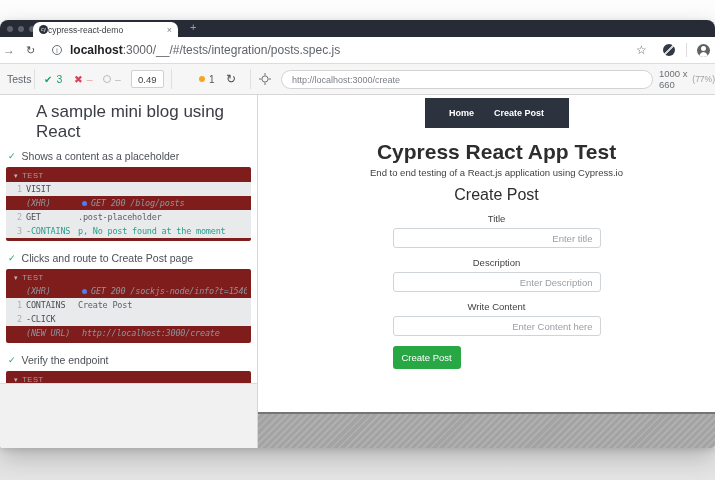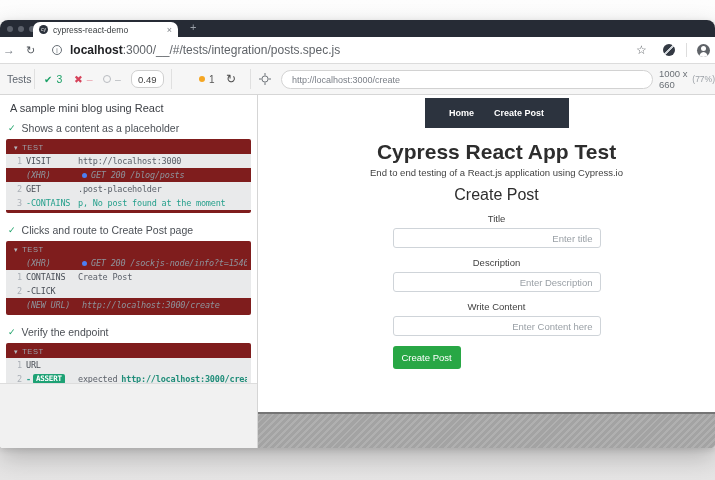--- a/index.html
+++ b/index.html
@@ -14,21 +14,21 @@
     border-radius:8px 8px 3px 3px; overflow:hidden; background:#fff;
     box-shadow:0 10px 26px rgba(0,0,0,.22), 0 2px 6px rgba(0,0,0,.12);
   }
   
   .tabstrip { position:relative; height:17px; background:#262b35; }
   .dots { position:absolute; left:7px; top:6px; display:flex; gap:5px; }
   .dot-tl { width:6px; height:6px; border-radius:50%; background:#5c616b; }
   .tab {
     position:absolute; left:33px; top:2px; width:145px; height:15px;
     background:#fff; border-radius:7px 7px 0 0; display:flex; align-items:center;
-    padding:0 6px; gap:5px;
+    padding:0 6px; 
   }
   .favicon { width:9px; height:9px; border-radius:50%; background:#2b313b; color:#e8e8e8;
     font-size:5px; line-height:9px; text-align:center; flex:none; }
   .tab-title { font-size:8.5px; color:#3c4043; flex:1; white-space:nowrap; overflow:hidden; }
   .tab-close { font-size:9px; color:#80868b; flex:none; }
   .newtab { position:absolute; left:190px; top:1px; font-size:11px; color:#9aa0a8; }
   
   .urlbar { position:relative; height:27px; background:#fff; border-bottom:1px solid #dcdcdc; }
   .urlbar > * { position:absolute; top:0; height:26px; display:flex; align-items:center; }
   .nav-fwd { left:3px; font-size:12px; color:#747a82; }
@@ -55,35 +55,35 @@
   .toolbar > * { position:absolute; top:0; height:30px; display:flex; align-items:center; }
   .tb-sep { top:5px; height:20px; border-left:1px solid #e0e0e0; }
   .tests-label { left:7px; font-size:10.5px; color:#606770; }
   .stat-pass { left:44px; gap:4px; font-size:10.5px; color:#1ca167; }
   .stat-pass .glyph { font-size:10px; }
   .stat-fail { left:74px; gap:4px; font-size:10.5px; color:#d6435b; }
   .stat-fail .dash { color:#eaa3ae; }
   .stat-pend { left:103px; gap:4px; font-size:10.5px; color:#b6b9be; }
   .ring { width:8px; height:8px; border:1.5px solid #b9bcc1; border-radius:50%; }
   .duration { left:131px; top:6px; height:18px; padding:0 6px; background:#fff;
-    border:1px solid #cfcfcf; border-radius:7px; font-size:9.5px; color:#444; }
+    border:1px solid #cfcfcf; border-radius:2px; font-size:9.5px; color:#444; }
   .pin { left:199px; gap:4px; font-size:10px; color:#555; }
   .pin-dot { width:6px; height:6px; border-radius:50%; background:#f5a623; }
   .restart { left:226px; font-size:12px; color:#4a4a4a; }
   .selector { left:259px; }
   .aut-url { left:281px; top:6px; height:19px; width:372px; background:#fff;
     border:1px solid #d2d2d2; border-radius:10px; padding:0 10px;
     font-size:9px; color:#7a7f87; white-space:nowrap; overflow:hidden; }
   .viewport { left:659px; gap:3px; font-size:9.5px; color:#6b7076; }
   .vp-scale { font-size:8.5px; color:#9ba0a6; }
   
   .main { position:relative; height:353px; display:flex; }
   .reporter { width:258px; flex:none; background:#f1f1f1; border-right:1px solid #d5d5d5; }
   .reporter-content { background:#fff; height:289px; border-bottom:1px solid #ddd; overflow:hidden; }
-  .suite-title { padding:7px 10px 5px; font-size:11px; color:#3a3d43; }
+  .suite-title { padding:7px 10px 5px; font-size:17px; color:#3a3d43;margin-left:26px; }
   .test-title { padding:3px 10px 2px 8px; font-size:10.5px; color:#4c5056;
     display:flex; align-items:center; gap:6px; }
   .test-check { color:#1ca167; font-size:9px; }
   .cmd-block { margin:3px 6px 8px; background:#7f1d1d; border-radius:2px; padding:2px 0 3px; }
   .block-label { font-size:7.5px; color:#9ba0a8; letter-spacing:.6px; padding:2px 0 2px 8px;
     display:flex; gap:4px; align-items:center; }
   .caret { font-size:7px; color:#b4b8be; }
   .crow { display:flex; align-items:flex-start; padding:1px 4px 1px 6px;
     font-family:"DejaVu Sans Mono", monospace; font-size:8.5px; letter-spacing:-0.2px; line-height:12px; }
   .crow .num { width:14px; text-align:right; color:#aaafb6; padding-right:4px; flex:none; }
@@ -213,21 +213,20 @@
           <span>Shows a content as a placeholder</span>
         </div>
         <div class="cmd-block">
           <div class="block-label">
             <span class="caret">▾</span>
             <span>TEST</span>
           </div>
           <div class="crow filled">
             <span class="num">1</span>
             <span class="cmd">VISIT</span>
-            <span class="args">http://localhost:3000</span>
           </div>
           <div class="crow xhr">
             <span class="num"></span>
             <span class="cmd">(XHR)</span>
             <span class="args"><span class="xhr-dot"></span><span>GET 200 /blog/posts</span></span>
           </div>
           <div class="crow filled">
             <span class="num">2</span>
             <span class="cmd">GET</span>
             <span class="args">.post-placeholder</span>

